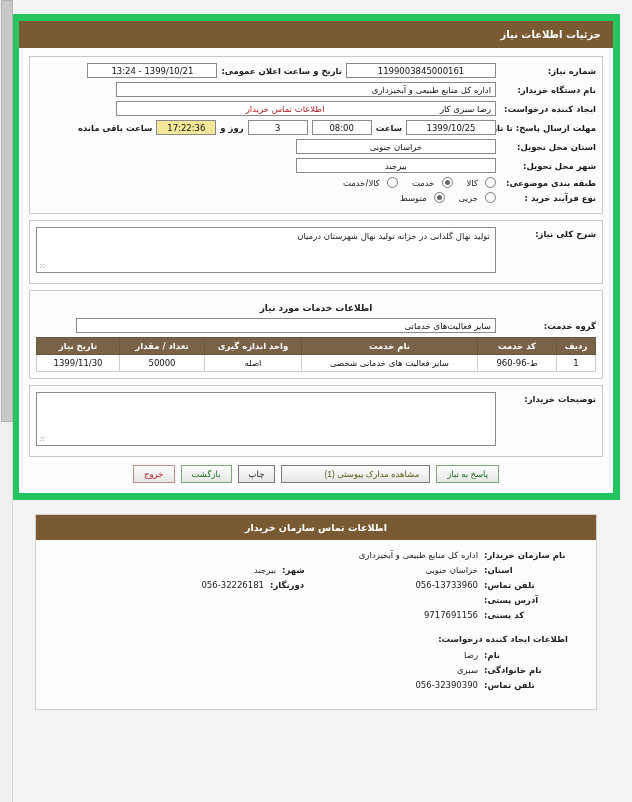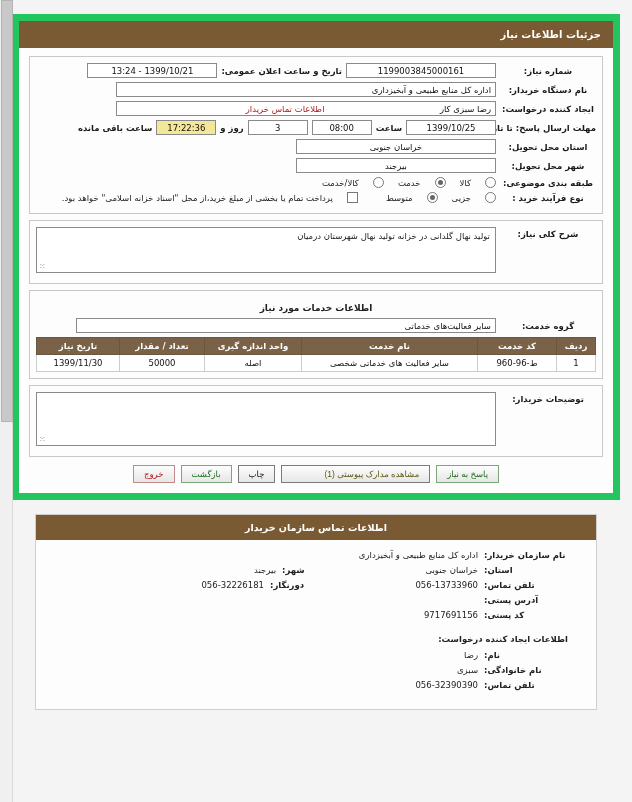--- a/index.html
+++ b/index.html
@@ -91,24 +91,24 @@
     font-size:8.5px;
     padding:0 4px;
     box-sizing:border-box;
     text-align:center;
     color:#111;
     overflow:hidden;
     white-space:nowrap;
   }
   .fld.right{text-align:right;}
   .w60{width:60px}.w90{width:90px}.w130{width:130px}.w150{width:150px}.w200{width:200px}.w380{width:380px}.w420{width:420px}
-  .lbl-w{width:96px;display:inline-block;text-align:center;}
+  .lbl-w{width:96px;display:inline-block;text-align:right;}
   .radio-group{display:flex;align-items:center;gap:14px;}
   .radio{
-    display:inline-flex;align-items:center;gap:14px;font-size:8.5px;
+    display:inline-flex;align-items:center;gap:7px;font-size:8.5px;
   }
   .circle{
     width:9px;height:9px;border-radius:50%;
     border:1px solid #777;background:#fff;display:inline-block;
     position:relative;
   }
   .circle.sel::after{
     content:"";position:absolute;left:2px;top:2px;
     width:5px;height:5px;border-radius:50%;background:#666;
   }
@@ -281,24 +281,20 @@
         <div class="row">
           <span class="lbl lbl-w">نوع فرآیند خرید :</span>
           <div class="radio-group">
             <label class="radio">
               <span class="circle"></span>
               <span>جزیی</span>
             </label>
             <label class="radio">
               <span class="circle sel"></span>
               <span>متوسط</span>
-            </label>
-            <label class="radio" style="margin-right:14px">
-              <span class="sq"></span>
-              <span class="note">پرداخت تمام یا بخشی از مبلغ خرید،از محل "اسناد خزانه اسلامی" خواهد بود.</span>
             </label>
           </div>
         </div>
 
       </div>
 
       <div class="sect">
         <div class="row" style="align-items:flex-start">
           <span class="lbl lbl-w" style="padding-top:2px">شرح کلی نیاز:</span>
           <div class="textarea" style="flex:1">

